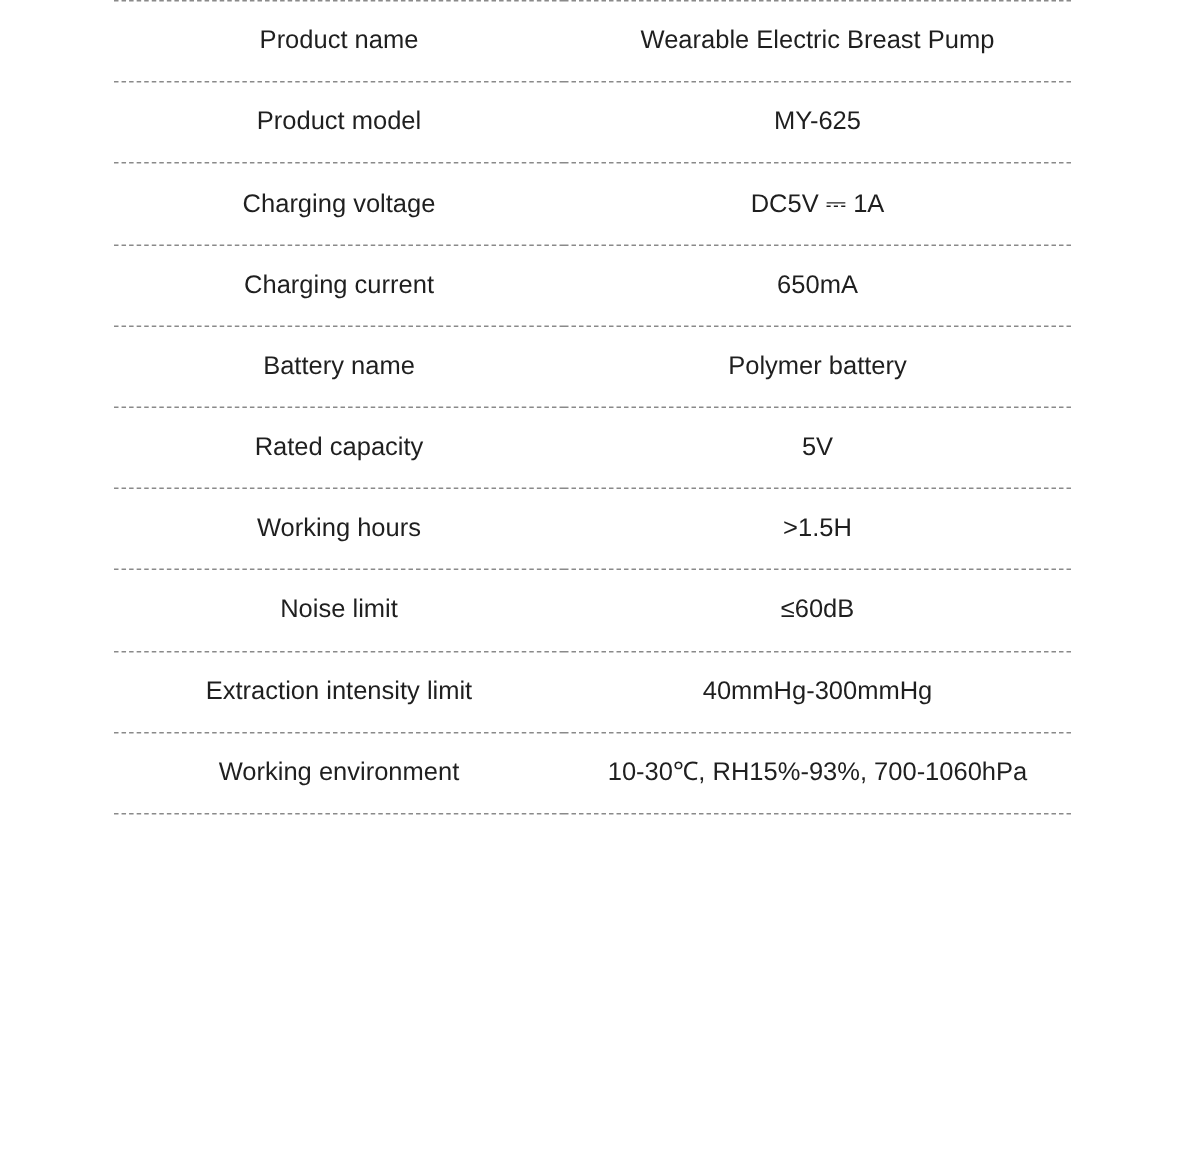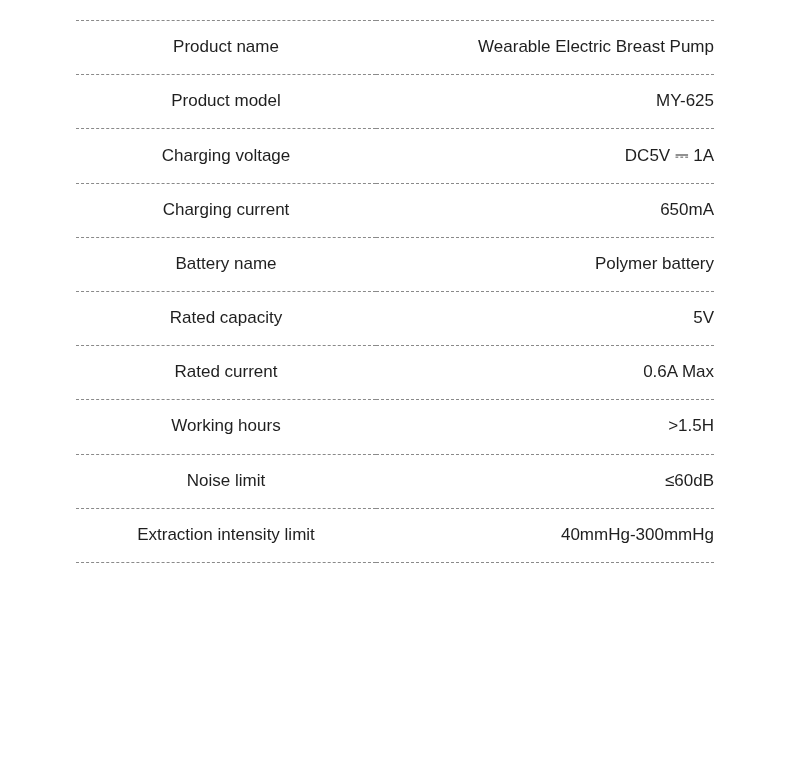--- a/index.html
+++ b/index.html
@@ -10,21 +10,21 @@
   body {
     width: 790px;
     height: 781px;
     font-family: "Liberation Sans", sans-serif;
     color: #2b2b2b;
     overflow: hidden;
   }
   .spec-sheet {
     box-sizing: border-box;
     width: 790px;
-    padding: 20px 76px 0 76px;
+    padding: 0 76px 0 76px;
   }
   .spec-table {
     width: 100%;
     border-collapse: collapse;
     table-layout: fixed;
   }
   .spec-table tr {
     height: 54.2px;
   }
   .spec-table td {
@@ -42,21 +42,21 @@
   }
   .cell-label {
     width: 300px;
     text-align: center;
     font-size: 17px;
     color: #1f1f1f;
     line-height: 1.35;
     padding: 6px 10px;
   }
   .cell-value {
-    text-align: right;
+    text-align: center;
     font-size: 17px;
     color: #1f1f1f;
     line-height: 1.35;
     padding: 6px 4px 6px 10px;
   }
 </style>
 </head>
 <body>
 
 <div class="spec-sheet">
@@ -80,30 +80,30 @@
       </tr>
       <tr>
         <td class="cell-label">Battery name</td>
         <td class="cell-value">Polymer battery</td>
       </tr>
       <tr>
         <td class="cell-label">Rated capacity</td>
         <td class="cell-value">5V</td>
       </tr>
       <tr>
-        <td class="cell-label">Rated current</td>
-        <td class="cell-value">0.6A  Max</td>
-      </tr>
-      <tr>
         <td class="cell-label">Working hours</td>
         <td class="cell-value">&gt;1.5H</td>
       </tr>
       <tr>
         <td class="cell-label">Noise limit</td>
         <td class="cell-value">≤60dB</td>
       </tr>
       <tr>
         <td class="cell-label">Extraction intensity limit</td>
         <td class="cell-value">40mmHg-300mmHg</td>
       </tr>
+      <tr>
+        <td class="cell-label">Working environment</td>
+        <td class="cell-value">10-30℃, RH15%-93%, 700-1060hPa</td>
+      </tr>
     </tbody>
   </table>
 </div>
 
 </body></html>

